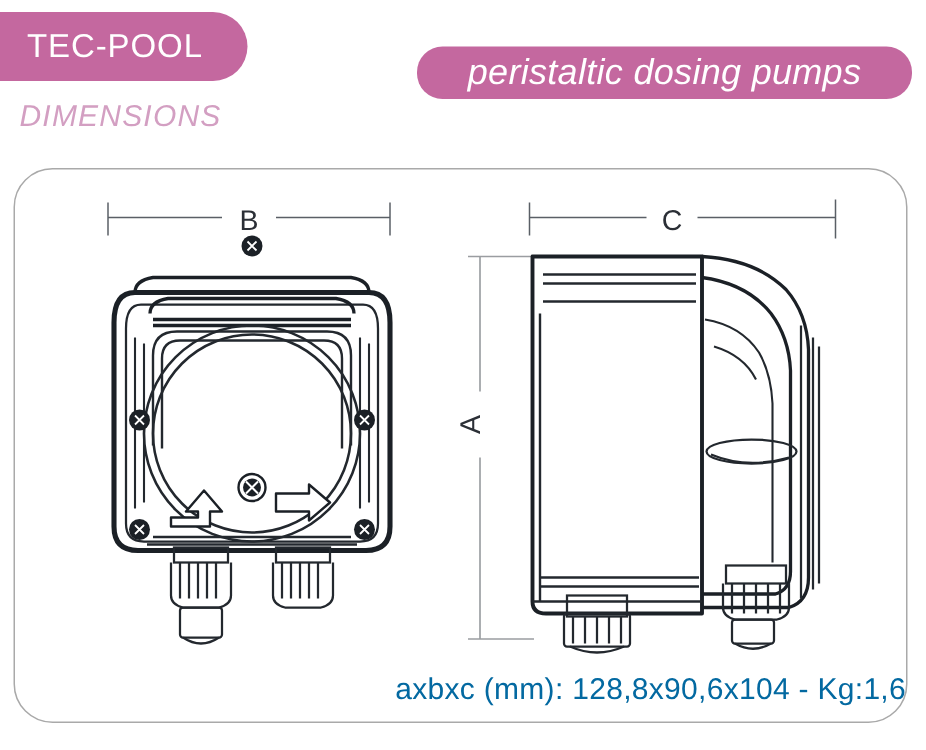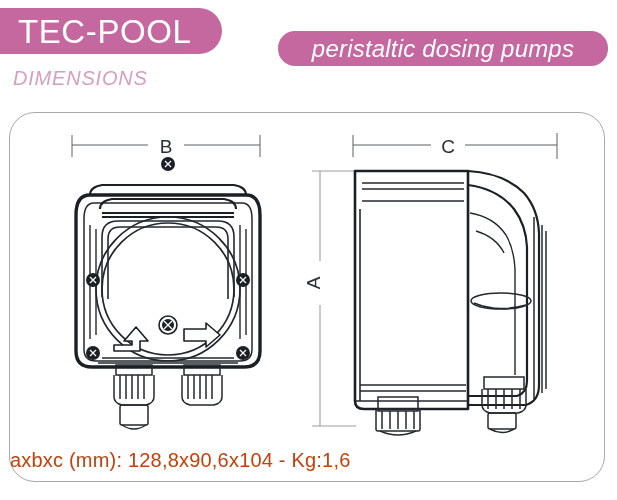--- a/index.html
+++ b/index.html
@@ -27,21 +27,21 @@
     left: -24px; top: 8px;
     height: 46px;
     padding: 0 30px 0 42px;
     background: #c4689f;
     border-radius: 0 26px 26px 0;
     display: flex;
     align-items: center;
   }
   #brand-pill-label {
     color: #ffffff;
-    font-size: 33px;
+    font-size: 22px;
     letter-spacing: 0.6px;
     font-weight: 400;
     line-height: 1;
     white-space: nowrap;
   }
   #section-label {
     position: absolute;
     left: 13px; top: 67px;
     color: #d39fc2;
     font-size: 20px;
@@ -74,22 +74,22 @@
     width: 596px; height: 370px;
     border: 1.2px solid #a9a9a9;
     border-radius: 26px;
     box-sizing: border-box;
     background: #ffffff;
   }
   #caption {
     position: absolute;
     left: 0; right: 0;
     top: 336px;
-    text-align: left;
-    color: #c2410c;
+    text-align: right;
+    color: #0369a1;
     font-size: 20px;
     letter-spacing: 0.2px;
   }
 
   
   .drawing {
     position: absolute;
     display: block;
   }
   #front-view-svg { left: 46px; top: 0px; }

